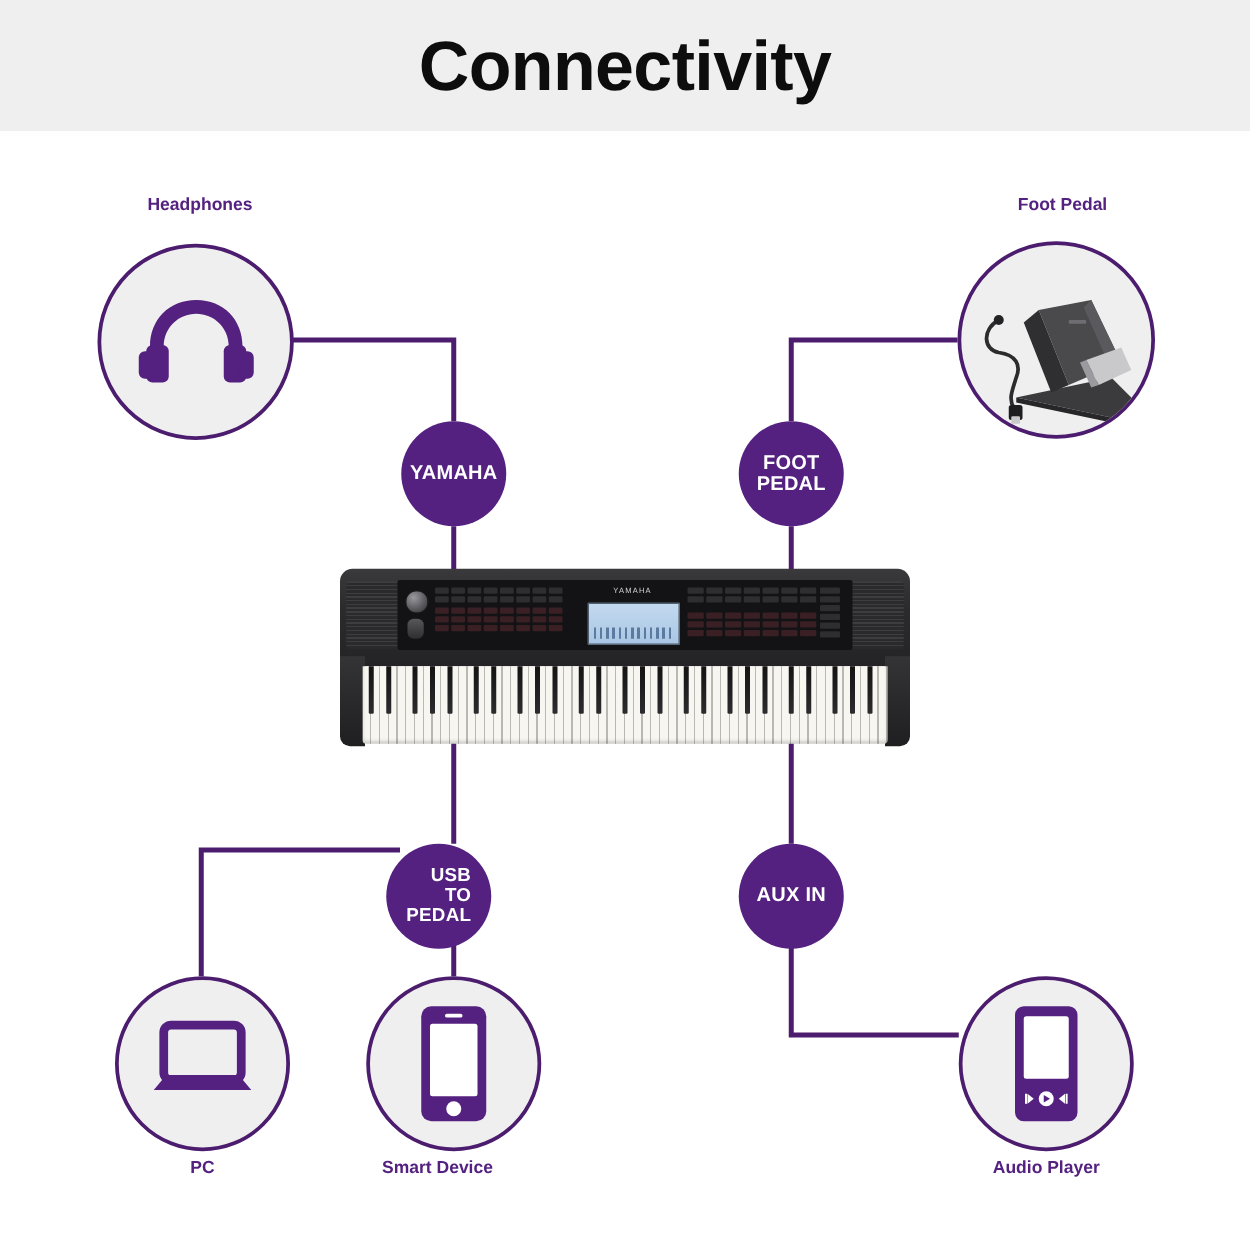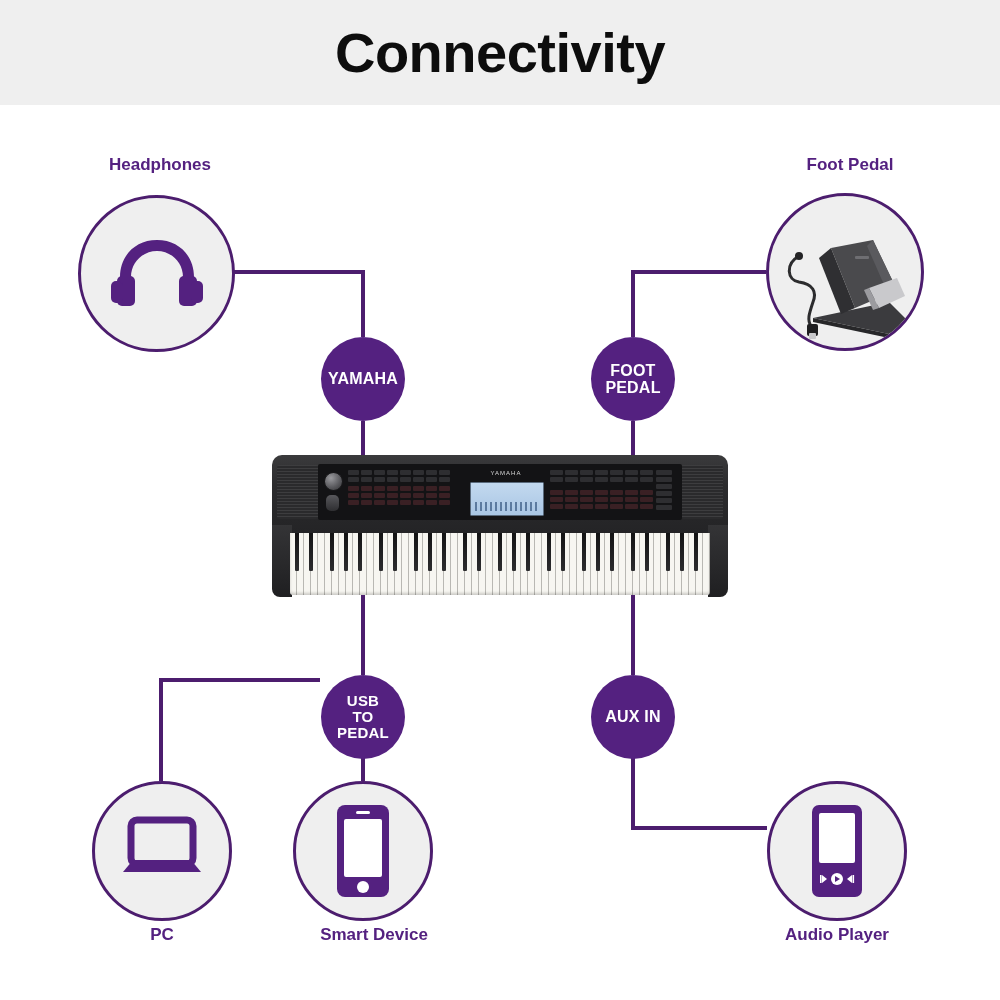--- a/index.html
+++ b/index.html
@@ -51,21 +51,21 @@
     border-radius: 50%;
     background: #efefef;
     border: 3px solid #4c1d6e;
     box-sizing: border-box;
     display: flex;
     align-items: center;
     justify-content: center;
   }
   .device-label {
     position: absolute;
-    font-size: 17px;
+    font-size: 14px;
     font-weight: bold;
     color: #542180;
     text-align: center;
     white-space: nowrap;
   }
 
   
   .port {
     position: absolute;
     border-radius: 50%;
@@ -418,21 +418,21 @@
         <i style="left:306px"></i>
         <i style="left:320px"></i>
       <i style="left:341px"></i>
         <i style="left:355px"></i>
       <i style="left:376px"></i>
         <i style="left:390px"></i>
         <i style="left:404px"></i>
     </div>
   </div>
 
-  <div class="port" style="left:321px; top:570px; width:84px; height:84px;">
+  <div class="port" style="left:309px; top:570px; width:84px; height:84px;text-align:right;">
     <div class="port-label small">
       <span>USB</span><br>
       <span>TO</span><br>
       <span>PEDAL</span>
     </div>
   </div>
 
   <div class="port" style="left:591px; top:570px; width:84px; height:84px;">
     <div class="port-label">AUX IN</div>
   </div>
@@ -446,21 +446,21 @@
   <div class="device-label" style="left:92px; top:820px; width:140px;text-align:center;">PC</div>
 
   <div class="device" style="left:293px; top:676px; width:140px; height:140px;">
     <svg class="icon-svg" width="60" height="96" viewBox="0 0 60 96">
       <rect x="4" y="2" width="52" height="92" rx="8" fill="#542180"></rect>
       <rect x="11" y="16" width="38" height="58" rx="2" fill="#ffffff"></rect>
       <rect x="23" y="8" width="14" height="3" rx="1.5" fill="#ffffff"></rect>
       <circle cx="30" cy="84" r="6" fill="#ffffff"></circle>
     </svg>
   </div>
-  <div class="device-label" style="left:274px; top:820px; width:200px;">Smart Device</div>
+  <div class="device-label" style="left:250px; top:820px; width:200px;">Smart Device</div>
 
   <div class="device" style="left:767px; top:676px; width:140px; height:140px;">
     <svg class="icon-svg" width="58" height="96" viewBox="0 0 58 96">
       <rect x="4" y="2" width="50" height="92" rx="7" fill="#542180"></rect>
       <rect x="11" y="10" width="36" height="50" rx="2" fill="#ffffff"></rect>
 
       <path d="M19 76 L14 72 L14 80 Z" fill="#ffffff"></path>
       <rect x="12" y="72" width="1.6" height="8" fill="#ffffff"></rect>
 
       <circle cx="29" cy="76" r="6" fill="#ffffff"></circle>

